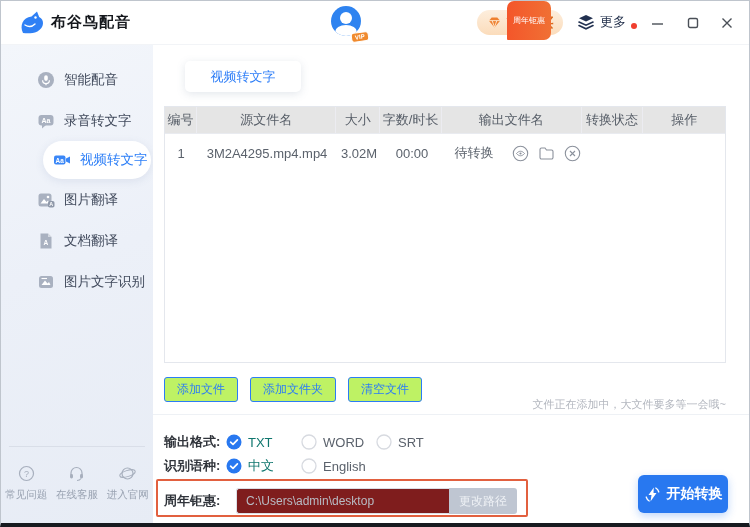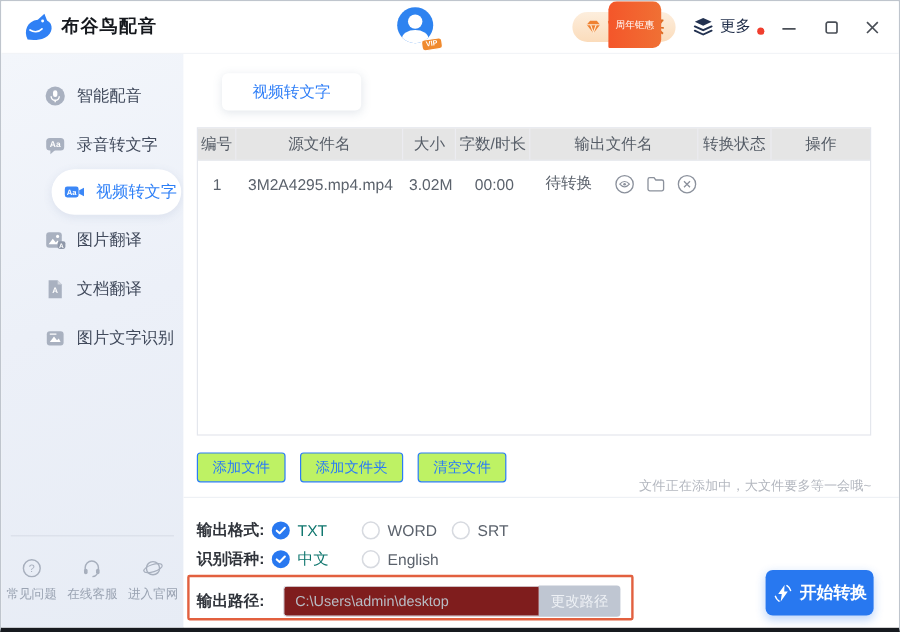--- a/index.html
+++ b/index.html
@@ -306,21 +306,21 @@
       <div class="radio-item">
         <svg width="16" height="16" viewBox="0 0 16 16">
           <circle cx="8" cy="8" r="7" fill="#fff" stroke="#d7dae0" stroke-width="1.3"></circle>
         </svg>
         <span class="rlabel">English</span>
       </div>
     </div>
 
     <div class="path-annot"></div>
     <div class="opt-row path-row">
-      <div class="opt-label">输出路径:</div>
+      <div class="opt-label">周年钜惠:</div>
       <div class="path-group">
         <input class="path-input" type="text" value="C:\Users\admin\desktop" style="">
         <button class="path-btn">更改路径</button>
       </div>
     </div>
 
     <div class="start-btn">
       <svg width="17" height="17" viewBox="0 0 17 17">
         <path d="M9.8 1.5 L4.5 9 h3 L6.5 15.5 L12.5 7 h-3 z" fill="#fff"></path>
         <path d="M2.2 11 a7 7 0 0 0 3 4" fill="none" stroke="#fff" stroke-width="1.3" stroke-linecap="round"></path>

